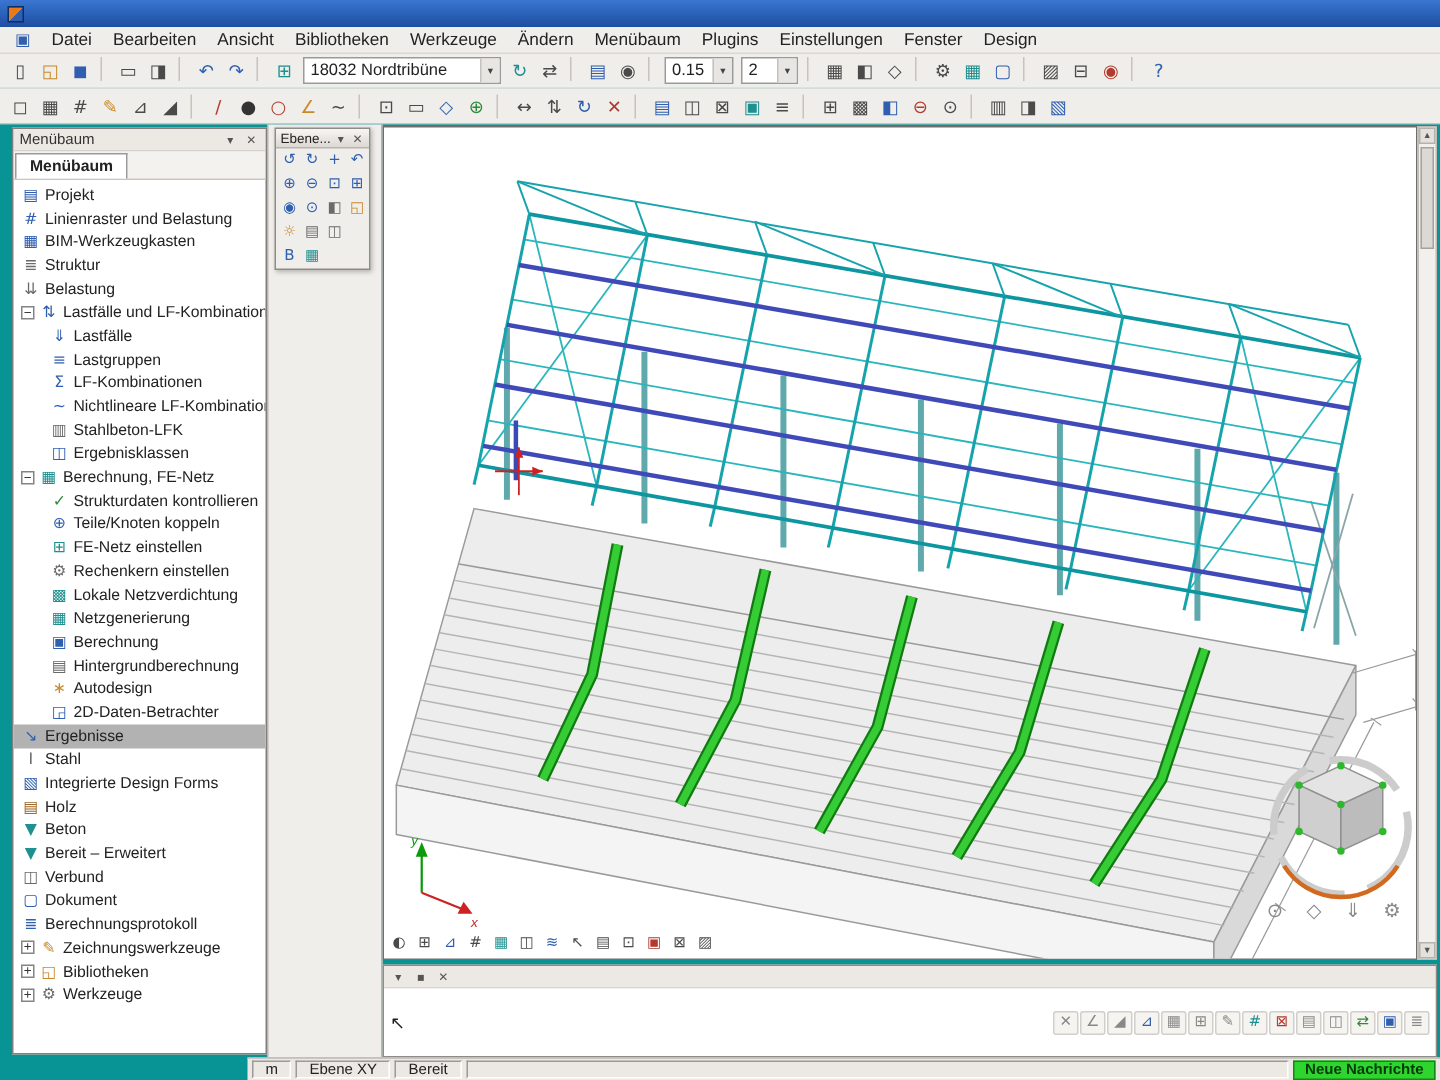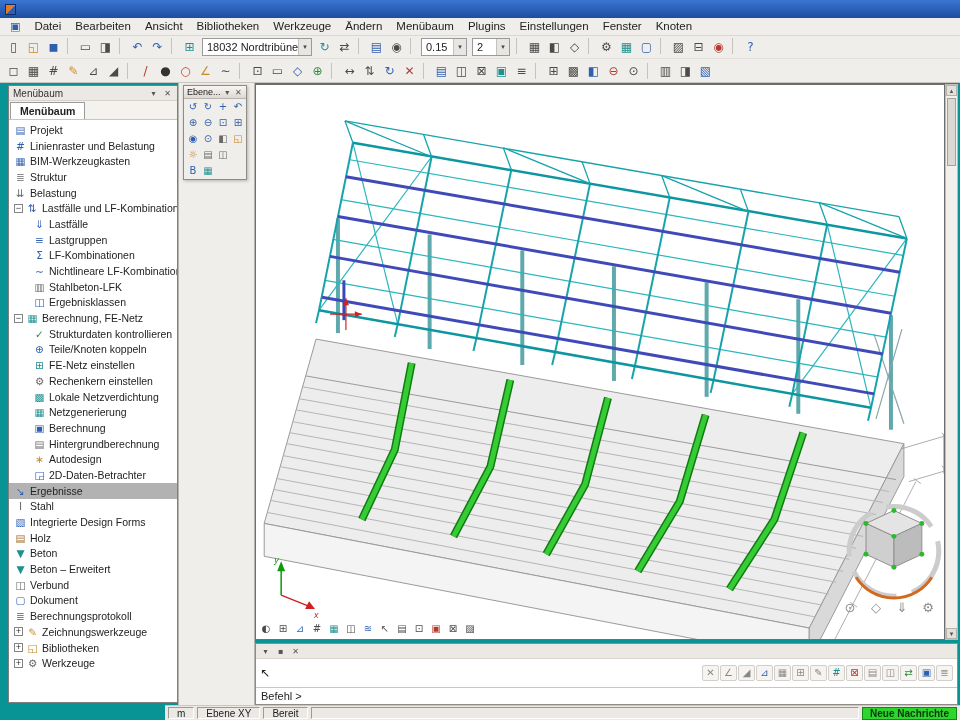--- a/index.html
+++ b/index.html
@@ -130,21 +130,21 @@
       <span class="menu-item"><span class="g"></span><span class="tlabel">Datei</span></span>
       <span class="menu-item"><span class="g"></span><span class="tlabel">Bearbeiten</span></span>
       <span class="menu-item"><span class="g"></span><span class="tlabel">Ansicht</span></span>
       <span class="menu-item"><span class="g"></span><span class="tlabel">Bibliotheken</span></span>
       <span class="menu-item"><span class="g"></span><span class="tlabel">Werkzeuge</span></span>
       <span class="menu-item"><span class="g"></span><span class="tlabel">Ändern</span></span>
       <span class="menu-item"><span class="g"></span><span class="tlabel">Menübaum</span></span>
       <span class="menu-item"><span class="g"></span><span class="tlabel">Plugins</span></span>
       <span class="menu-item"><span class="g"></span><span class="tlabel">Einstellungen</span></span>
       <span class="menu-item"><span class="g"></span><span class="tlabel">Fenster</span></span>
-      <span class="menu-item"><span class="g"></span><span class="tlabel">Knoten</span></span>
+      <span class="menu-item"><span class="g"></span><span class="tlabel">Design</span></span>
     </div>
 
   <div class="toolbar t1">
     <span style="display:flex;gap:1px">
         <span class="tool">
           <span class="g" style="color: rgb(74, 74, 74);">▯</span>
         </span>
         <span class="tool">
           <span class="g" style="color: rgb(201, 138, 43);">◱</span>
         </span>
@@ -163,21 +163,21 @@
           <span class="g" style="color: rgb(47, 95, 174);">↶</span>
         </span>
         <span class="tool">
           <span class="g" style="color: rgb(47, 95, 174);">↷</span>
         </span>
         <span class="tool sep"></span>
         <span class="tool">
           <span class="g" style="color: rgb(31, 143, 143);">⊞</span>
         </span>
       </span>
-    <div class="combo" style="width:110px">
+    <div class="combo" style="width:132px">
       <span class="combo-val">18032 Nordtribüne</span>
       <span class="combo-arrow">▾</span>
     </div>
     <span style="display:flex;gap:1px">
         <span class="tool">
           <span class="g" style="color: rgb(31, 143, 143);">↻</span>
         </span>
         <span class="tool">
           <span class="g" style="color: rgb(74, 74, 74);">⇄</span>
         </span>
@@ -489,21 +489,21 @@
     <span class="tlabel">Holz</span>
   </div>
           <div class="trow">
 
     <span class="g" style="color: rgb(31, 143, 143);">▼</span>
     <span class="tlabel">Beton</span>
   </div>
           <div class="trow">
 
     <span class="g" style="color: rgb(31, 143, 143);">▼</span>
-    <span class="tlabel">Beton – Erweitert</span>
+    <span class="tlabel">Bereit – Erweitert</span>
   </div>
           <div class="trow">
 
     <span class="g" style="color: rgb(106, 106, 106);">◫</span>
     <span class="tlabel">Verbund</span>
   </div>
           <div class="trow">
 
     <span class="g" style="color: rgb(47, 95, 174);">▢</span>
     <span class="tlabel">Dokument</span>
@@ -870,21 +870,20 @@
                 <span class="g" style="color: rgb(46, 139, 58);">⇄</span>
               </span>
               <span class="tool">
                 <span class="g" style="color: rgb(47, 95, 174);">▣</span>
               </span>
               <span class="tool">
                 <span class="g" style="color: rgb(136, 136, 136);">≣</span>
               </span>
             </span>
         </div>
-        <div class="cmd-prompt">Befehl &gt;</div>
       </div>
     </div>
 
   </div>
 
   <div class="statusbar">
     <div class="sb-fill">
       <span class="sb-field">m</span>
       <span class="sb-field">Ebene XY</span>
       <span class="sb-field">Bereit</span>

